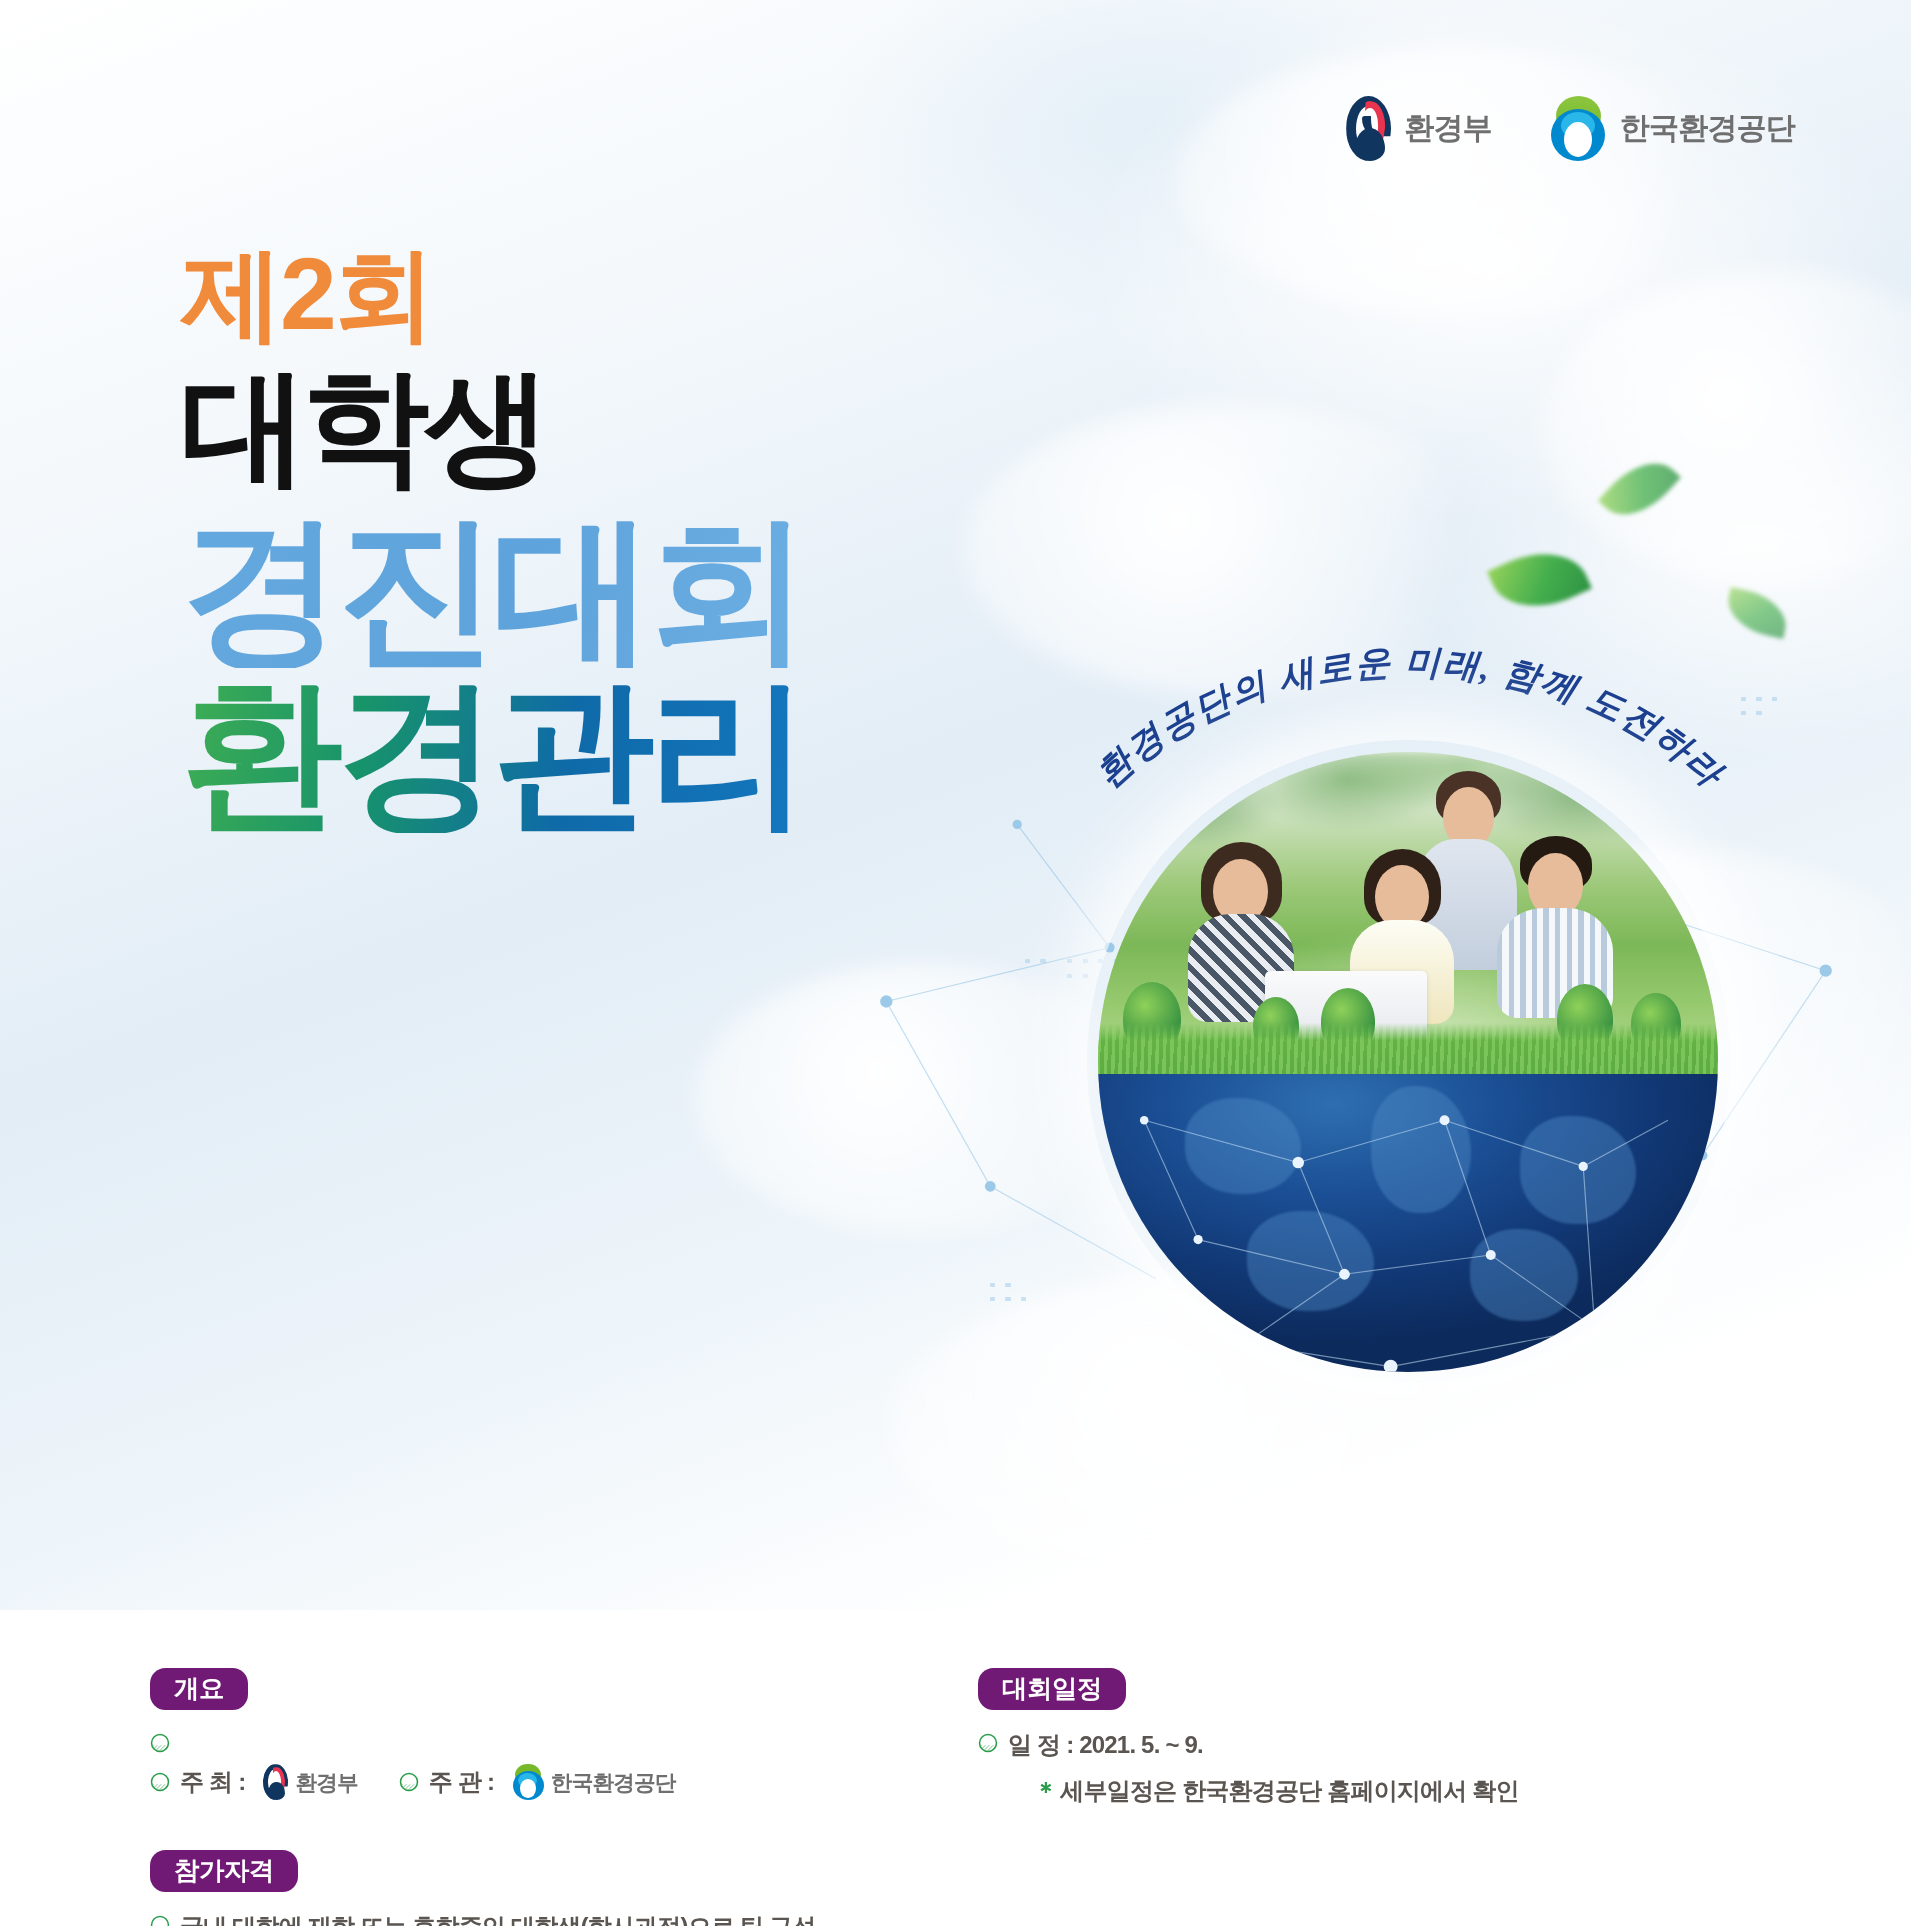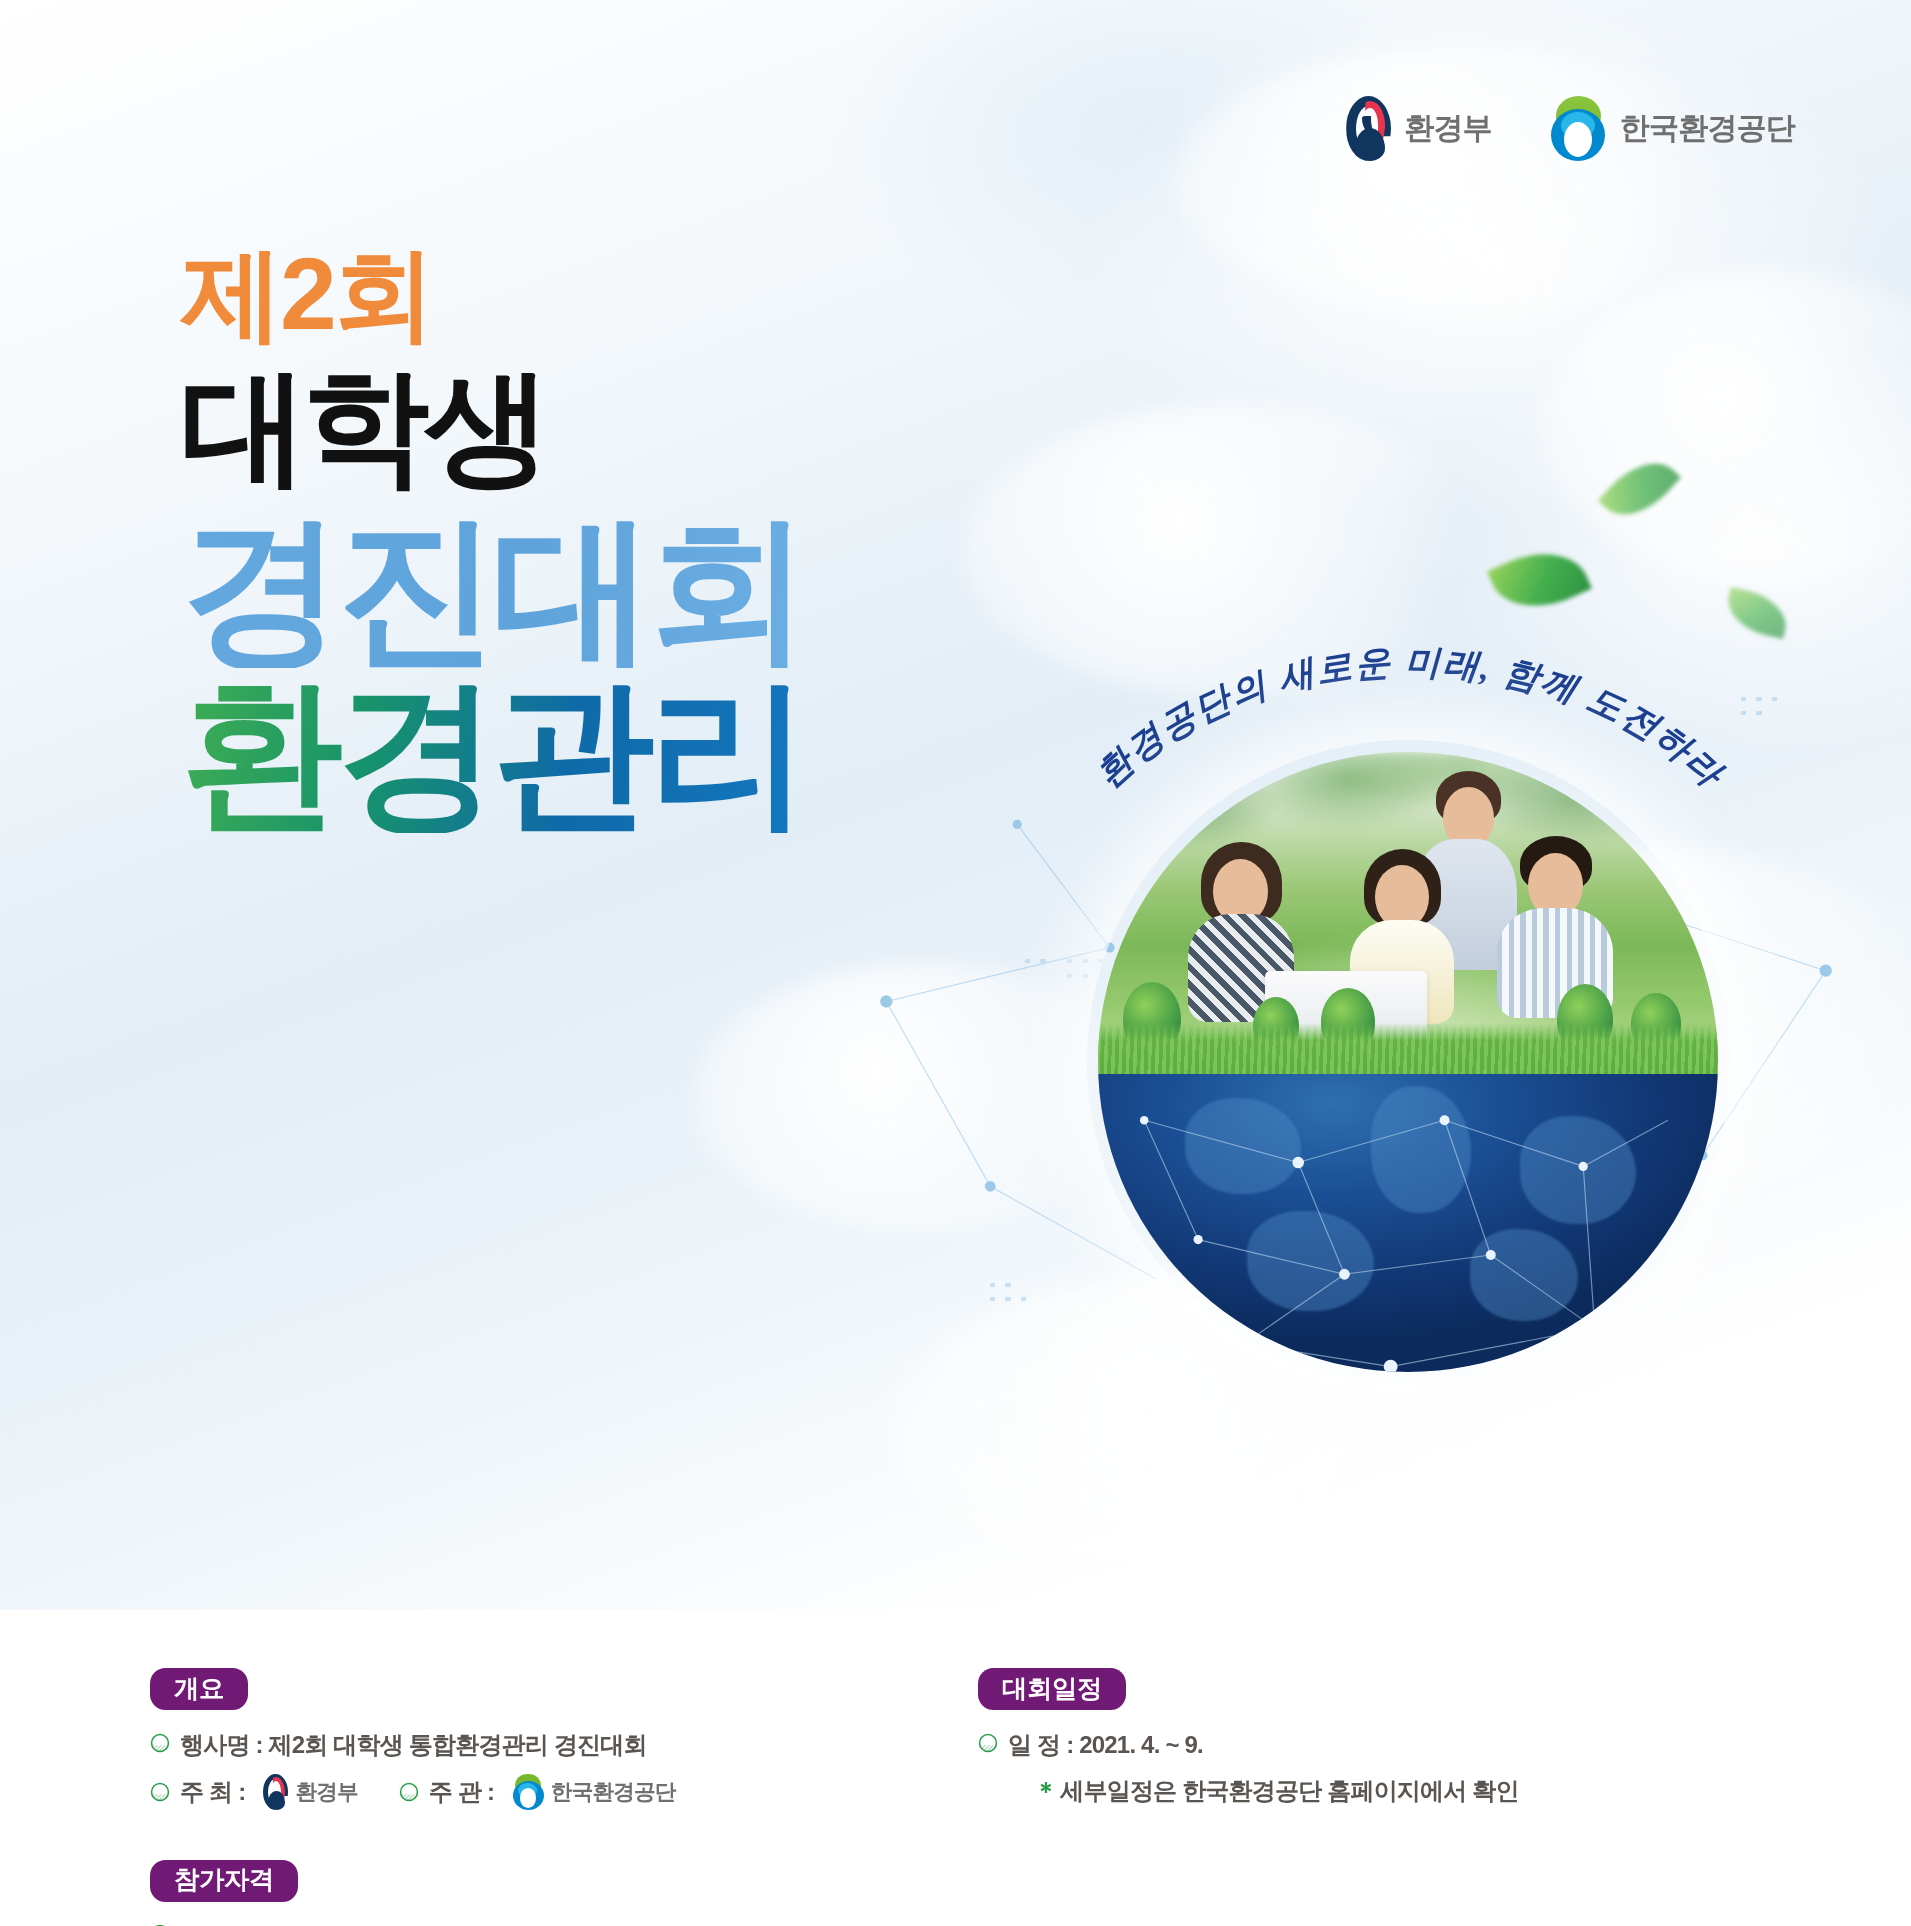--- a/index.html
+++ b/index.html
@@ -394,21 +394,20 @@
             <svg viewBox="0 0 52 52">
                 <defs>
                   <pattern id="h1" width="7" height="7" patternUnits="userSpaceOnUse" patternTransform="rotate(45)">
                     <line x1="0" y1="0" x2="0" y2="7" stroke="#2a9d4a" stroke-width="2.4"></line>
                   </pattern>
                 </defs>
                 <circle cx="26" cy="26" r="22" fill="none" stroke="#2a9d4a" stroke-width="4"></circle>
                 <path d="M 5 32 A 22 22 0 0 0 47 32 Z" fill="url(#h1)"></path>
               </svg>
           </span>
-          <span class="line">행사명 : 제2회 대학생 통합환경관리 경진대회</span>
         </div>
 
         <div class="bullet-row" style="align-items:center;">
           <span class="bullet" style="margin-top:0;">
             <svg viewBox="0 0 52 52">
                 <circle cx="26" cy="26" r="22" fill="none" stroke="#2a9d4a" stroke-width="4"></circle>
                 <path d="M 5 32 A 22 22 0 0 0 47 32 Z" fill="url(#h1)"></path>
               </svg>
           </span>
           <span class="line">주  최 :</span>
@@ -463,21 +462,21 @@
     <div class="sec">
       <span class="badge">대회일정</span>
       <div class="sec-body">
         <div class="bullet-row">
           <span class="bullet">
             <svg viewBox="0 0 52 52">
                 <circle cx="26" cy="26" r="22" fill="none" stroke="#2a9d4a" stroke-width="4"></circle>
                 <path d="M 5 32 A 22 22 0 0 0 47 32 Z" fill="url(#h1)"></path>
               </svg>
           </span>
-          <span class="line">일    정 : 2021. 4. ~ 9.</span>
+          <span class="line">일    정 : 2021. 5. ~ 9.</span>
         </div>
         <div class="subline note-star">
           <span class="star">＊</span><span>세부일정은 한국환경공단 홈페이지에서 확인</span>
         </div>
       </div>
     </div>
 
   </div>
 </div>
 

